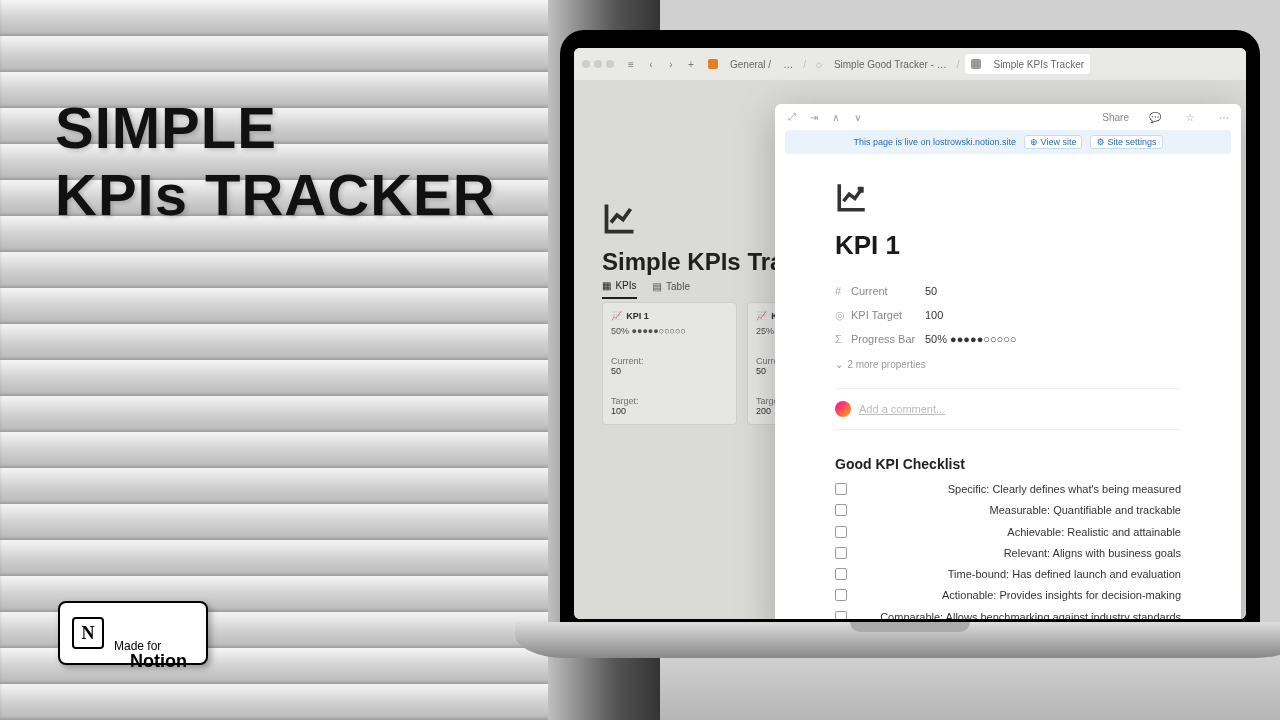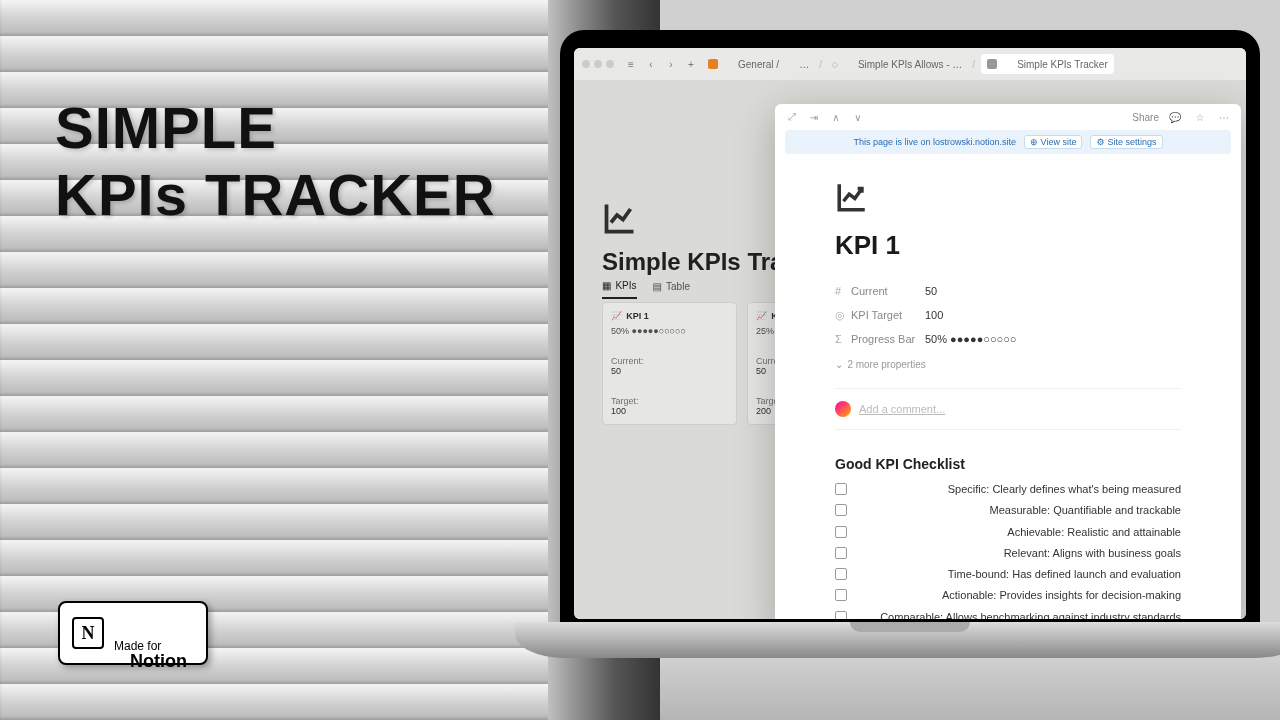--- a/index.html
+++ b/index.html
@@ -21,21 +21,21 @@
 
 .laptop { position: absolute; left: 545px; top: 30px; width: 770px; height: 640px; }
 .screen-bezel { position: absolute; left: 15px; top: 0; width: 700px; height: 595px; background: #000; border-radius: 24px 24px 0 0; padding: 18px 14px 6px 14px; }
 .screen { width: 100%; height: 100%; background: #f6f6f4; border-radius: 6px; position: relative; overflow: hidden; }
 
 
 .browser-bar { position: absolute; top: 0; left: 0; right: 0; height: 32px; background: #e9e9e8; display: flex; align-items: center; padding: 0 8px; font-size: 10px; color: #666; gap: 6px; overflow: hidden; }
 .traffic { display: flex; gap: 4px; margin-right: 4px; }
 .traffic span { width: 8px; height: 8px; border-radius: 50%; background: #ccc; }
 .nav-btn { width: 14px; text-align: center; color: #777; }
-.tab-chip { display: flex; align-items: center; gap: 20px; padding: 0 4px; white-space: nowrap; }
+.tab-chip { display: flex; align-items: center; gap: 12px; padding: 0 4px; white-space: nowrap; }
 .tab-chip.active { background: #fff; border-radius: 4px; height: 20px; padding: 0 6px; }
 .crumb-icon { width: 10px; height: 10px; border-radius: 2px; background: #999; display: inline-block; }
 
 
 .dim-overlay { position: absolute; top: 32px; left: 0; right: 0; bottom: 0; background: #eaeae7; filter: brightness(0.93); padding: 16px 22px; }
 .banner-strip { position: absolute; top: 46px; left: 14px; right: 14px; height: 20px; background: #eaf3fb; display: flex; align-items: center; justify-content: center; gap: 10px; font-size: 9px; color: #2a6db3; border-radius: 3px; }
 .mini-btn { background: #fff; border: 1px solid #c8dceb; border-radius: 3px; padding: 1px 5px; font-size: 9px; color: #2a6db3; display: inline-flex; align-items: center; gap: 3px; }
 
 .bg-page-icon { position: absolute; top: 120px; left: 28px; width: 36px; height: 36px; }
 .bg-page-title { position: absolute; top: 168px; left: 28px; font-size: 24px; font-weight: 700; color: #222; }
@@ -46,21 +46,21 @@
 .bg-card { width: 135px; border: 1px solid #ddd; border-radius: 4px; padding: 8px; font-size: 9px; color: #555; background: #f7f7f5; }
 .bg-card .ct { font-weight: 600; color: #333; margin-bottom: 5px; display: flex; gap: 4px; align-items: center; }
 .bg-card .pb { margin-bottom: 4px; font-size: 9px; }
 .bg-card .lbl { color: #787878; margin-top: 20px; }
 .bg-card .val { color: #333; }
 
 
 .popup { position: absolute; top: 56px; right: 5px; width: 466px; height: 526px; background: #fff; border-radius: 6px; box-shadow: 0 10px 40px rgba(0,0,0,0.25); overflow: hidden; display: flex; flex-direction: column; }
 .popup-top { height: 26px; display: flex; align-items: center; justify-content: space-between; padding: 0 10px; font-size: 10px; color: #888; }
 .popup-top .left-icons { display: flex; gap: 8px; align-items: center; }
-.popup-top .right-icons { display: flex; gap: 10px; align-items: center; }
+.popup-top .right-icons { display: flex; gap: 20px; align-items: center; }
 .pill-icon { width: 14px; height: 14px; display: flex; align-items: center; justify-content: center; color: #999; }
 
 .popup-banner { height: 24px; margin: 0 10px 6px 10px; background: #eaf3fb; border-radius: 4px; display: flex; align-items: center; justify-content: center; gap: 8px; font-size: 9px; color: #2a6db3; }
 
 .popup-body { flex: 1; overflow-y: auto; padding: 20px 60px 20px 60px; }
 .popup-icon { font-size: 30px; margin-bottom: 16px; }
 .popup-title { font-size: 26px; font-weight: 800; color: #1a1a1a; margin-bottom: 18px; }
 
 .prop-row { display: flex; align-items: center; height: 24px; font-size: 11px; }
 .prop-row .picon { width: 16px; color: #aaa; font-size: 11px; }
@@ -139,21 +139,21 @@
         <span class="nav-btn">›</span>
         <span class="nav-btn">+</span>
         <span class="tab-chip">
           <span class="crumb-icon" style="background:#e67e22"></span>
           <span>General /</span>
           <span>…</span>
         </span>
         <span style="color:#bbb">/</span>
         <span class="tab-chip">
           <span>◌</span>
-          <span>Simple KPIs Allows - …</span>
+          <span>Simple Good Tracker - …</span>
         </span>
         <span style="color:#bbb">/</span>
         <span class="tab-chip active">
           <span class="crumb-icon"></span>
           <span>Simple KPIs Tracker</span>
         </span>
       </div>
 
       <div class="banner-strip">
         <span>This page is live on lostrowski.notion.site</span>

